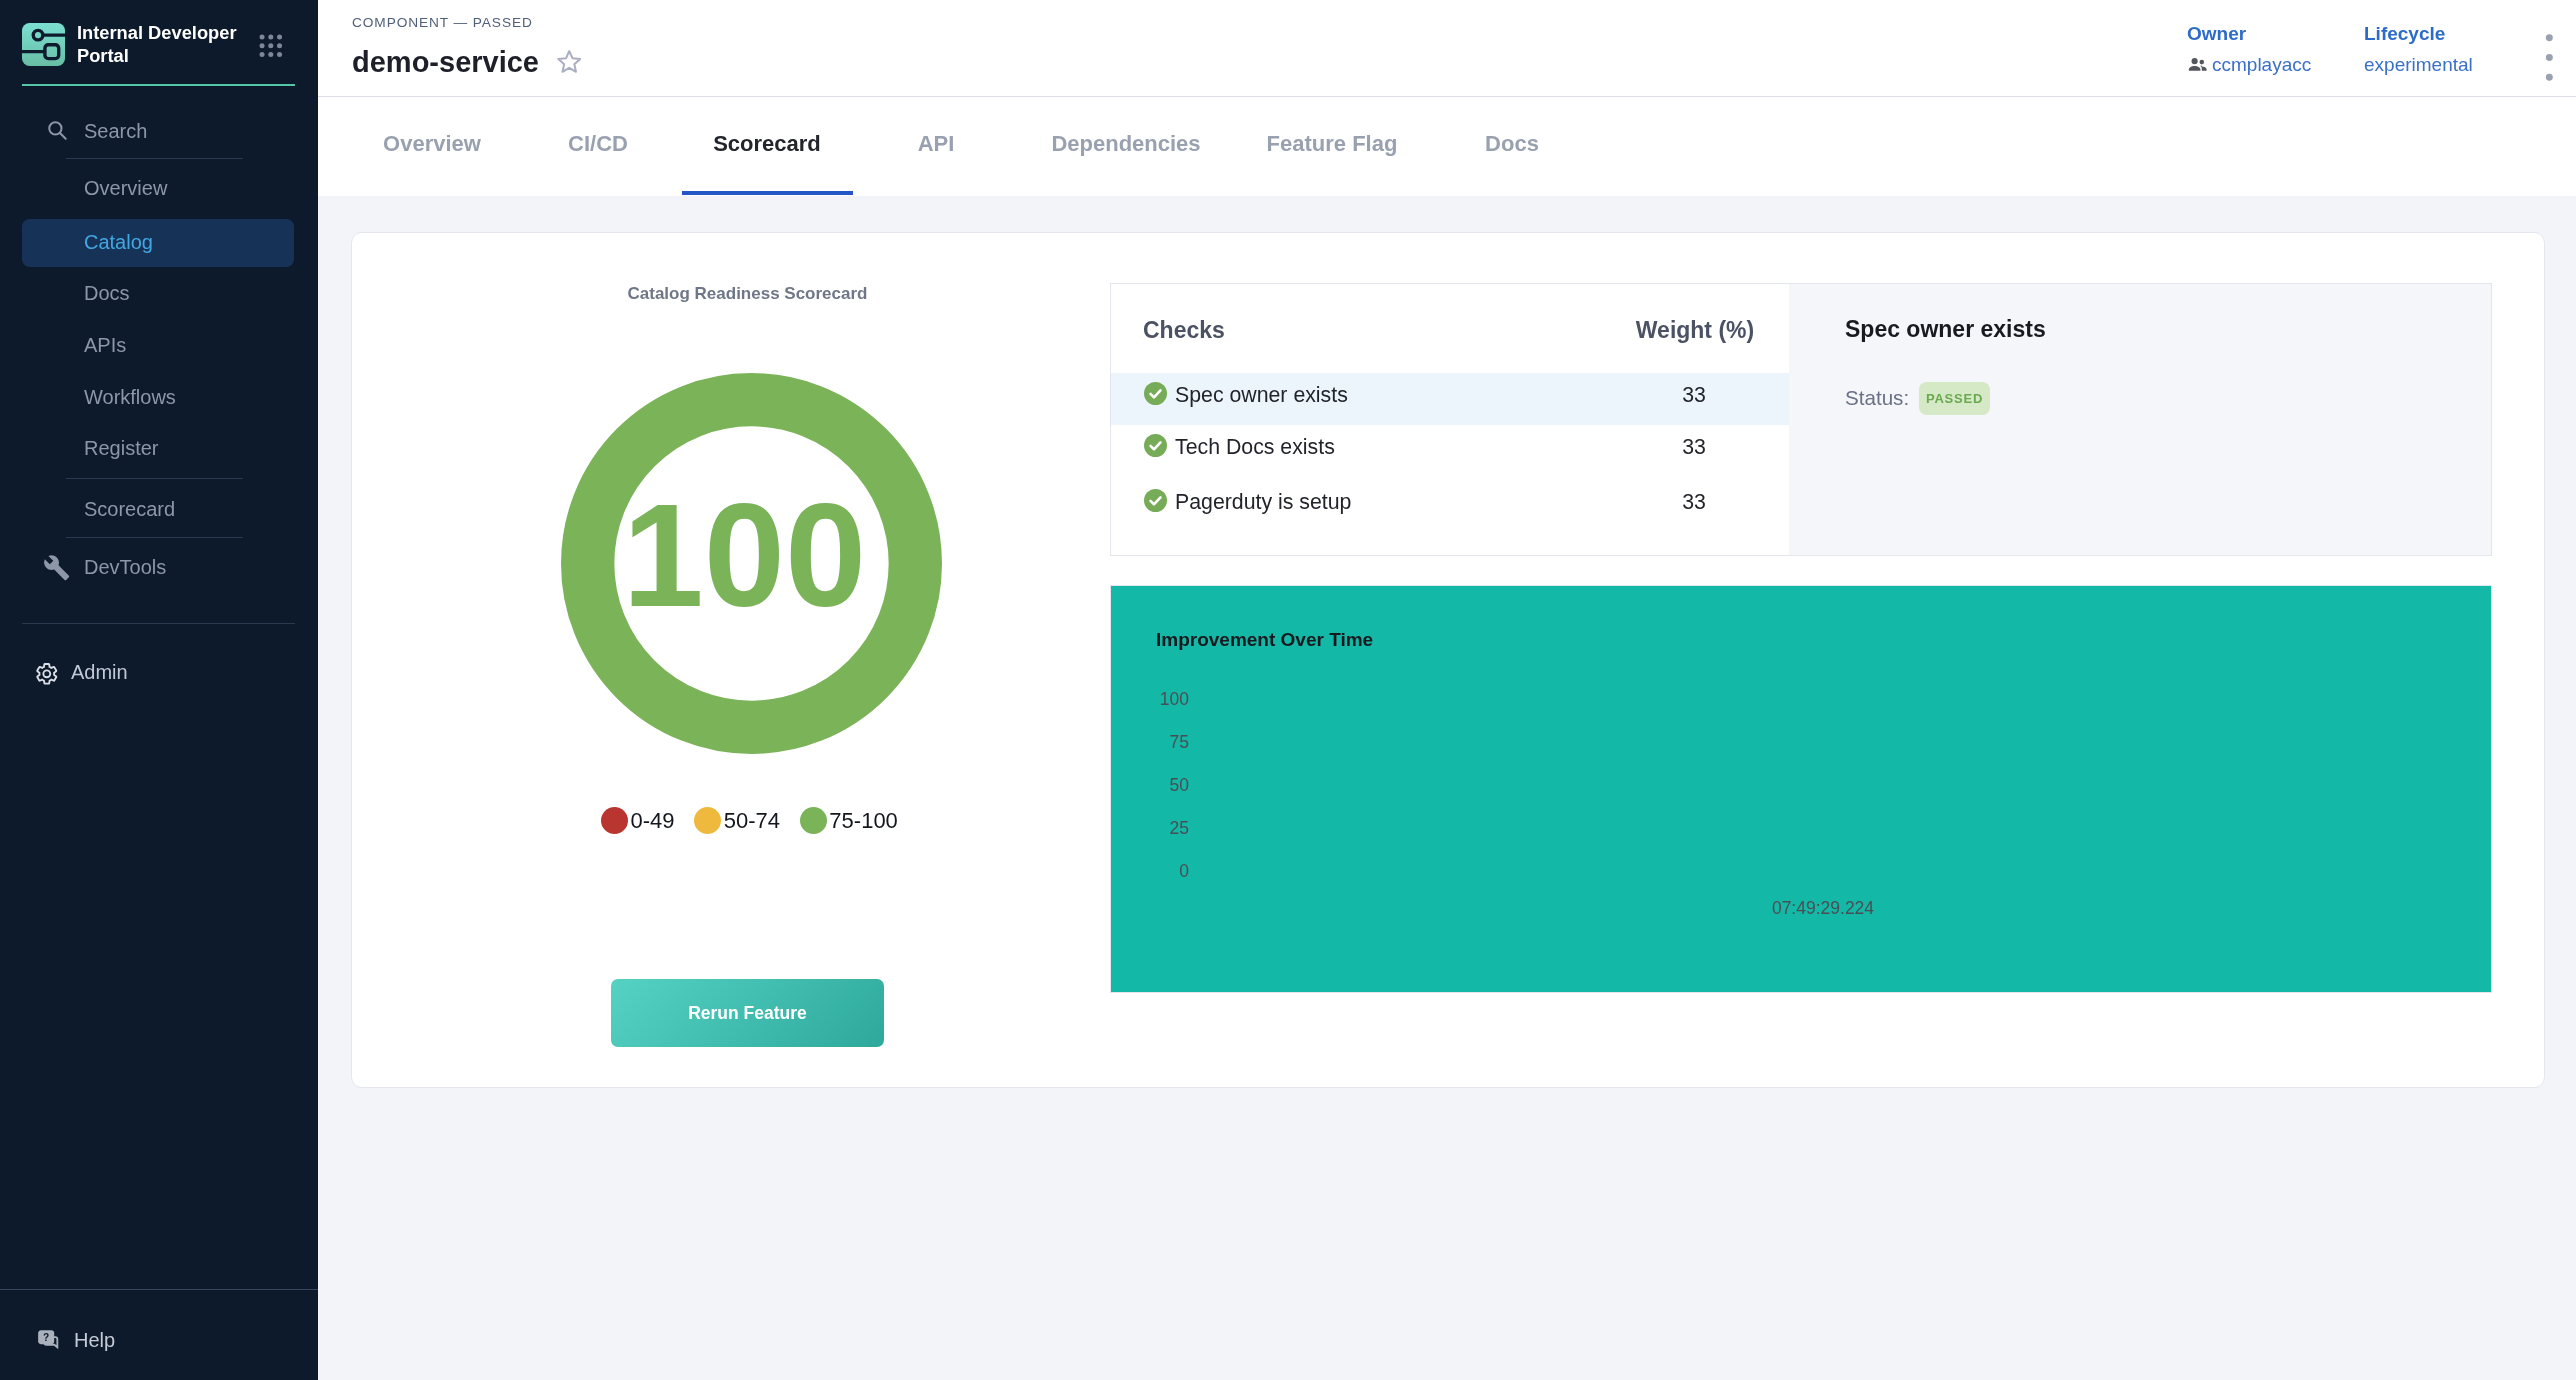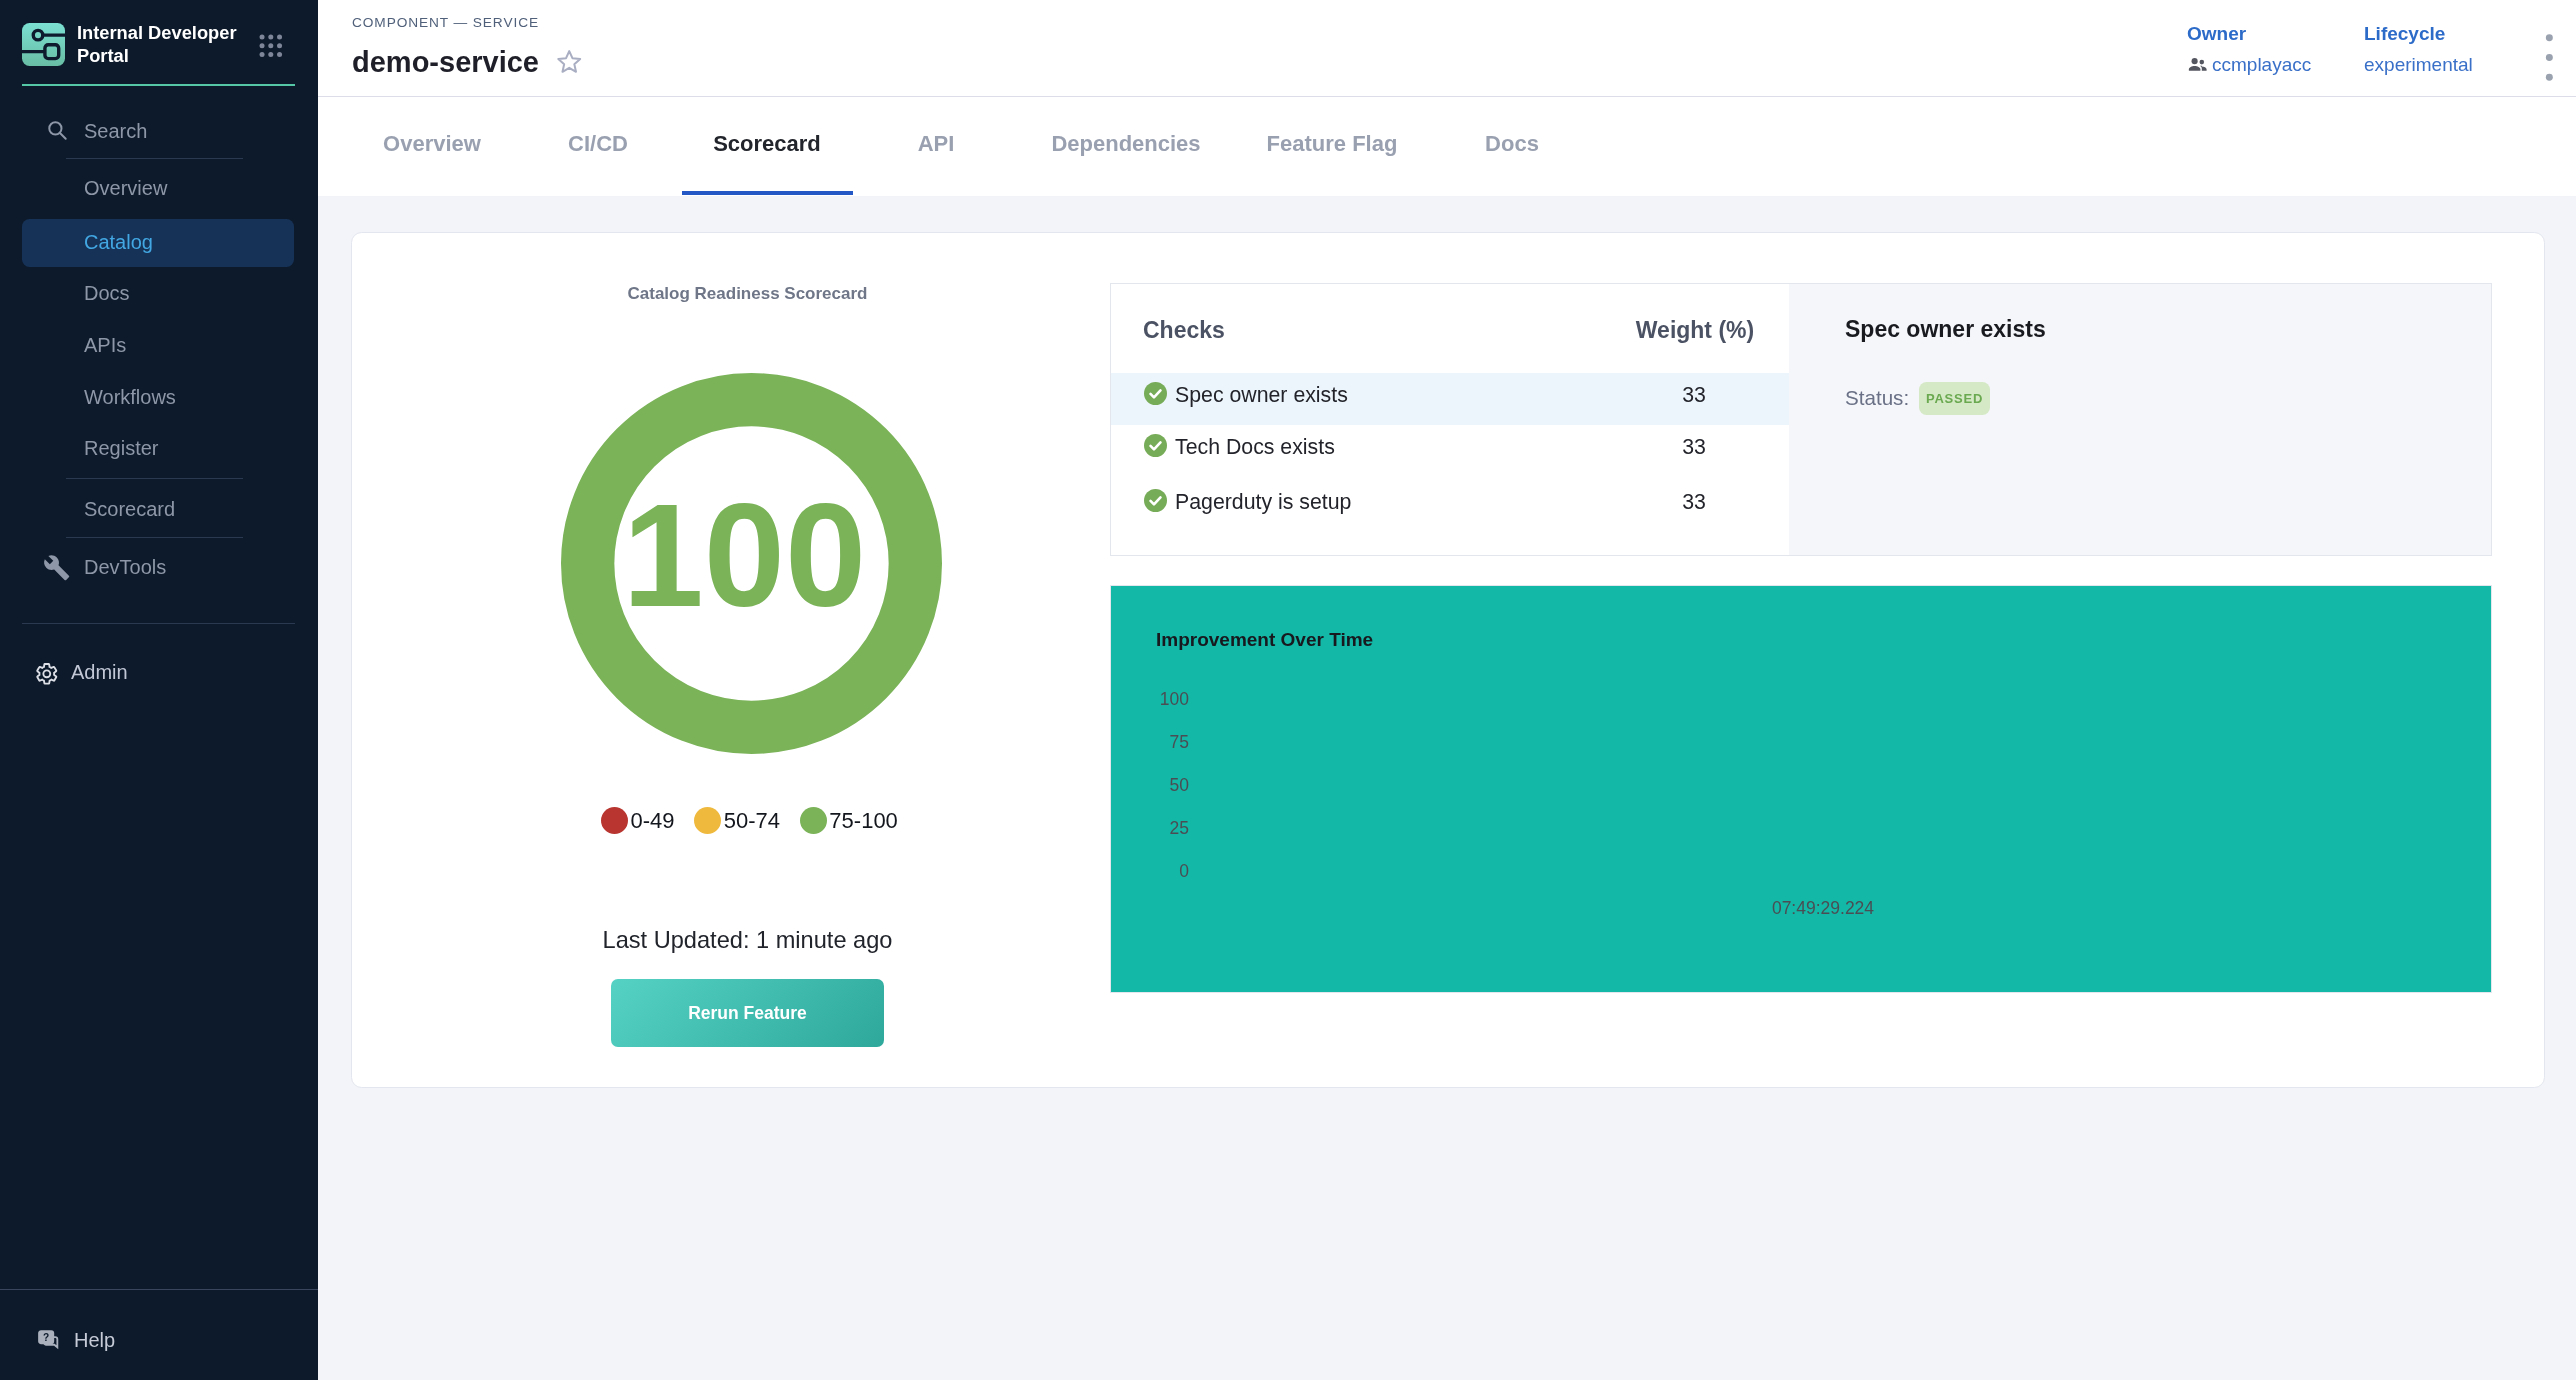--- a/index.html
+++ b/index.html
@@ -108,21 +108,21 @@
     <g fill="none" stroke="#aab1bd" stroke-width="1.8">
       <rect x="3" y="3" width="14" height="12" rx="2" fill="#aab1bd"></rect>
       <path d="M17 9 h2 a2 2 0 0 1 2 2 v8 l-3-2.5 h-8 a2 2 0 0 1 -2-2 v-1"></path>
     </g>
     <text x="10" y="13" font-size="10" fill="#0d1a2b" text-anchor="middle" font-weight="bold">?</text>
   </svg>
   <div class="navtxt" style="top:1329px; left:74px; color:#c6cbd7;">Help</div>
 </div>
 <div class="main">
   <div class="header">
-    <div class="crumb">COMPONENT — SERVICE</div>
+    <div class="crumb">COMPONENT — PASSED</div>
     <div class="title">demo-service</div>
     <svg class="abs" style="left:236px; top:47px;" width="30.5" height="30.5" viewBox="0 0 24 24">
       <path fill="none" stroke="#a9aec2" stroke-width="1.6" stroke-linejoin="round" d="M12 3.2l2.5 5.6 6.1.6-4.6 4.1 1.3 6-5.3-3.1-5.3 3.1 1.3-6L3.4 9.4l6.1-.6z"></path>
     </svg>
     <div class="hlab" style="left:1869px; top:23px;">Owner</div>
     <svg class="abs" style="left:1868px; top:53px;" width="23" height="23" viewBox="0 0 24 24">
       <g fill="#54565f">
         <circle cx="9" cy="8.5" r="3.2"></circle>
         <path d="M9 13.5c-3 0-6 1.5-6 3.4V18.5h12v-1.6c0-1.9-3-3.4-6-3.4z"></path>
         <circle cx="16.5" cy="9.5" r="2.4"></circle>
@@ -164,21 +164,20 @@
           </div>
         <div class="it">
             <div class="dot" style="background:#efb93e;"></div>
             <span>50-74</span>
           </div>
         <div class="it">
             <div class="dot" style="background:#7ab358;"></div>
             <span>75-100</span>
           </div>
       </div>
-      <div class="lastupd">Last Updated: 1 minute ago</div>
       <div class="btn">Rerun Feature</div>
       <div class="checksbox">
         <div class="ctable">
           <div class="chead">Checks</div>
           <div class="cheadw">Weight (%)</div>
           <div class="crow hl" style="top:89px;">
               <svg class="ic" width="23" height="23" viewBox="0 0 30 30">
                 <circle cx="15" cy="15" r="15" fill="#76ab57"></circle>
                 <path d="M8.5 15.5l4.5 4.5 8.5-9" fill="none" stroke="#fff" stroke-width="3.4" stroke-linecap="round" stroke-linejoin="round"></path>
               </svg>

